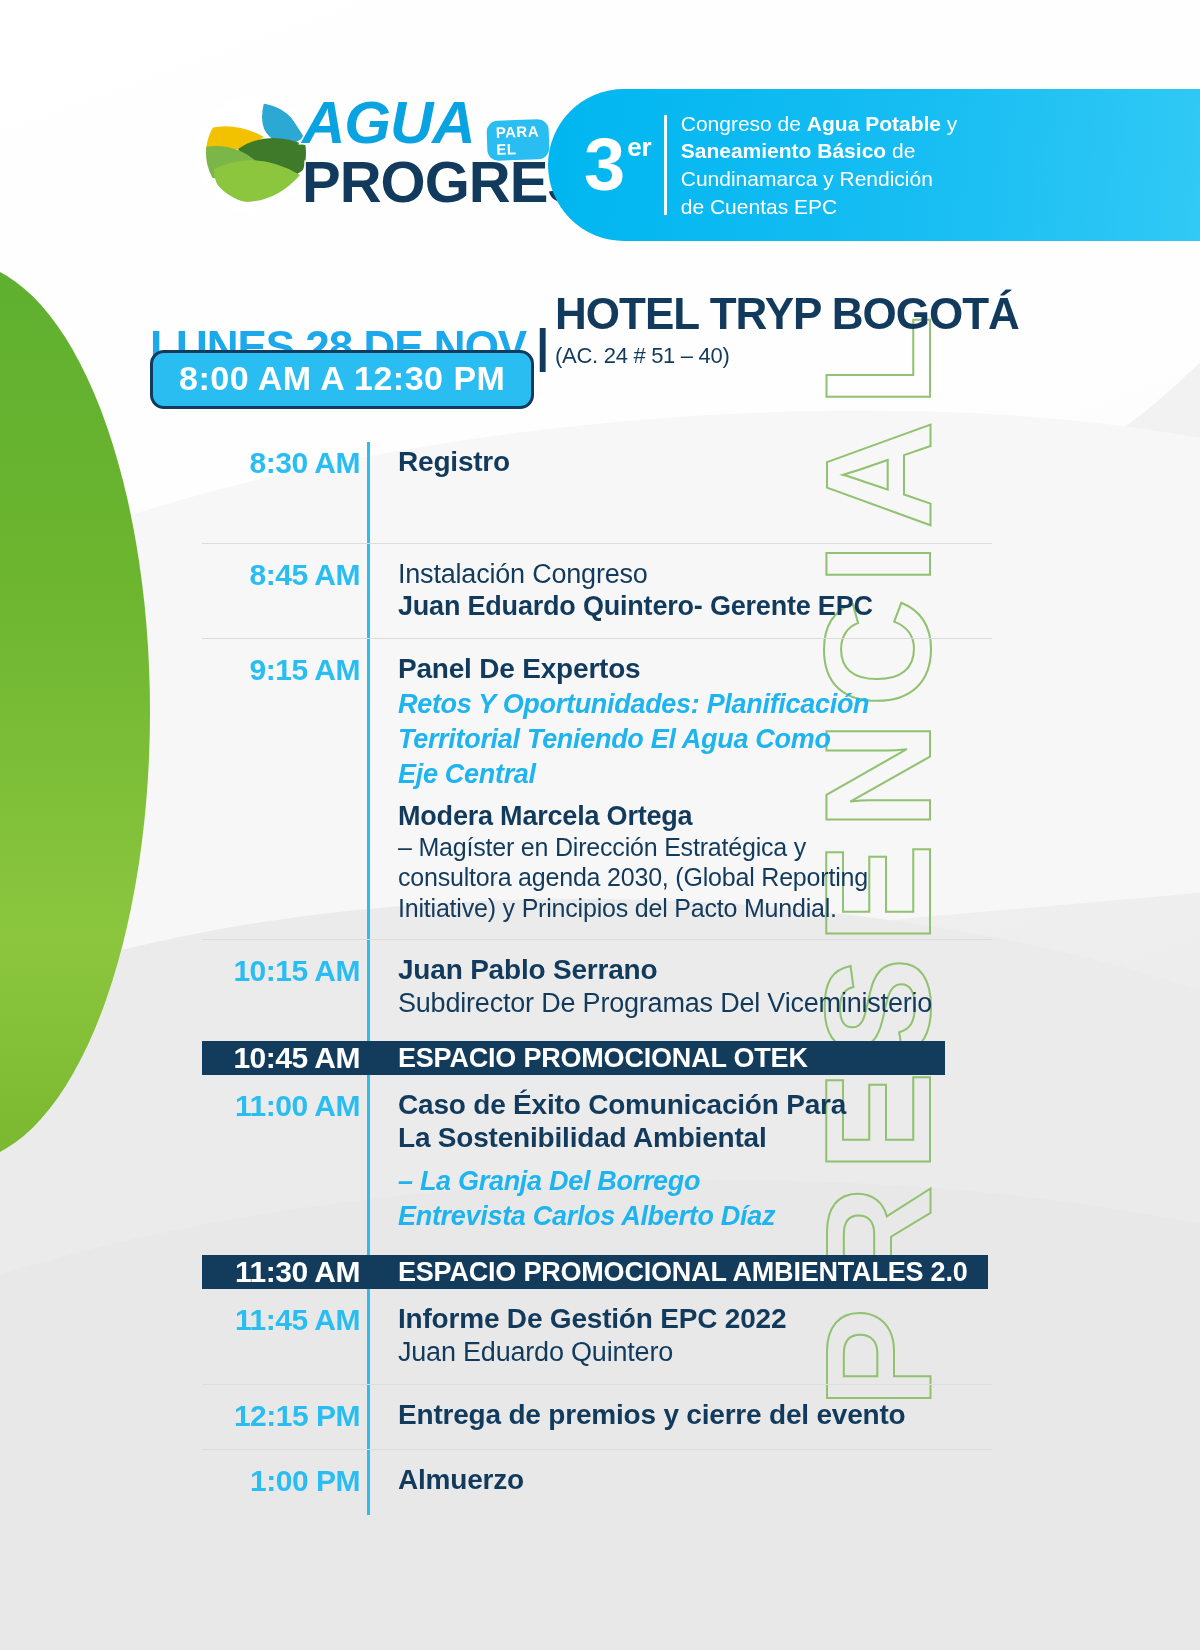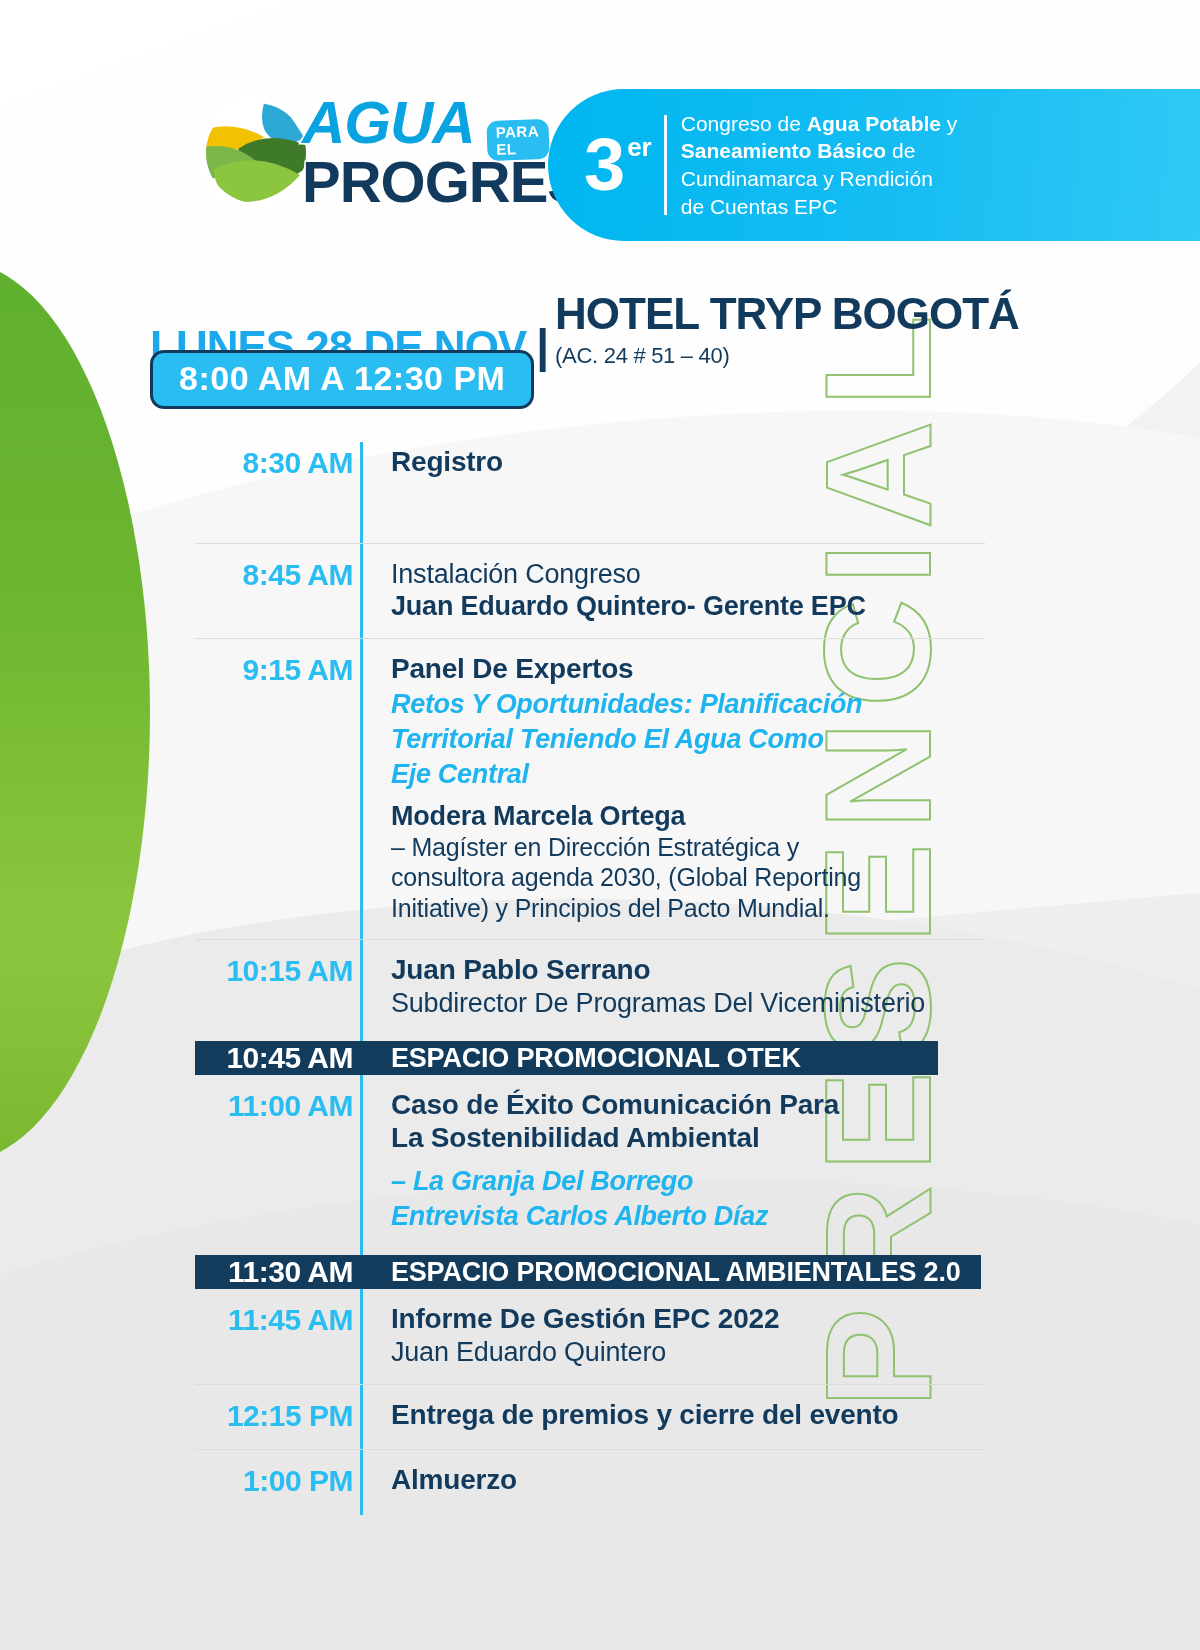--- a/index.html
+++ b/index.html
@@ -94,21 +94,21 @@
   .venue{font-size:44px;font-weight:bold;color:#123a5c;letter-spacing:-1px;line-height:1;}
   .venue-addr{font-size:22px;color:#123a5c;margin-top:7px;letter-spacing:-.3px;}
   .time-pill{
     position:absolute;left:0px;top:58px;
     background:#29bdf2;border:3px solid #123a5c;border-radius:14px;
     color:#ffffff;font-size:34px;font-weight:bold;letter-spacing:.5px;
     padding:6px 26px 8px 26px;display:inline-block;
   }
 
   
-  .agenda{position:absolute;left:195px;top:432px;width:790px;}
+  .agenda{position:absolute;left:202px;top:432px;width:790px;}
   .row{
     position:relative;display:flex;align-items:flex-start;
     border-top:1px solid #dcdcdc;
     padding:14px 0 16px 0;
   }
   .row.first{border-top:none;}
   .row .stripe{
     position:absolute;left:165px;top:0;bottom:0;width:3px;background:#29bdf2;
   }
   .row.first .stripe{top:10px;}

